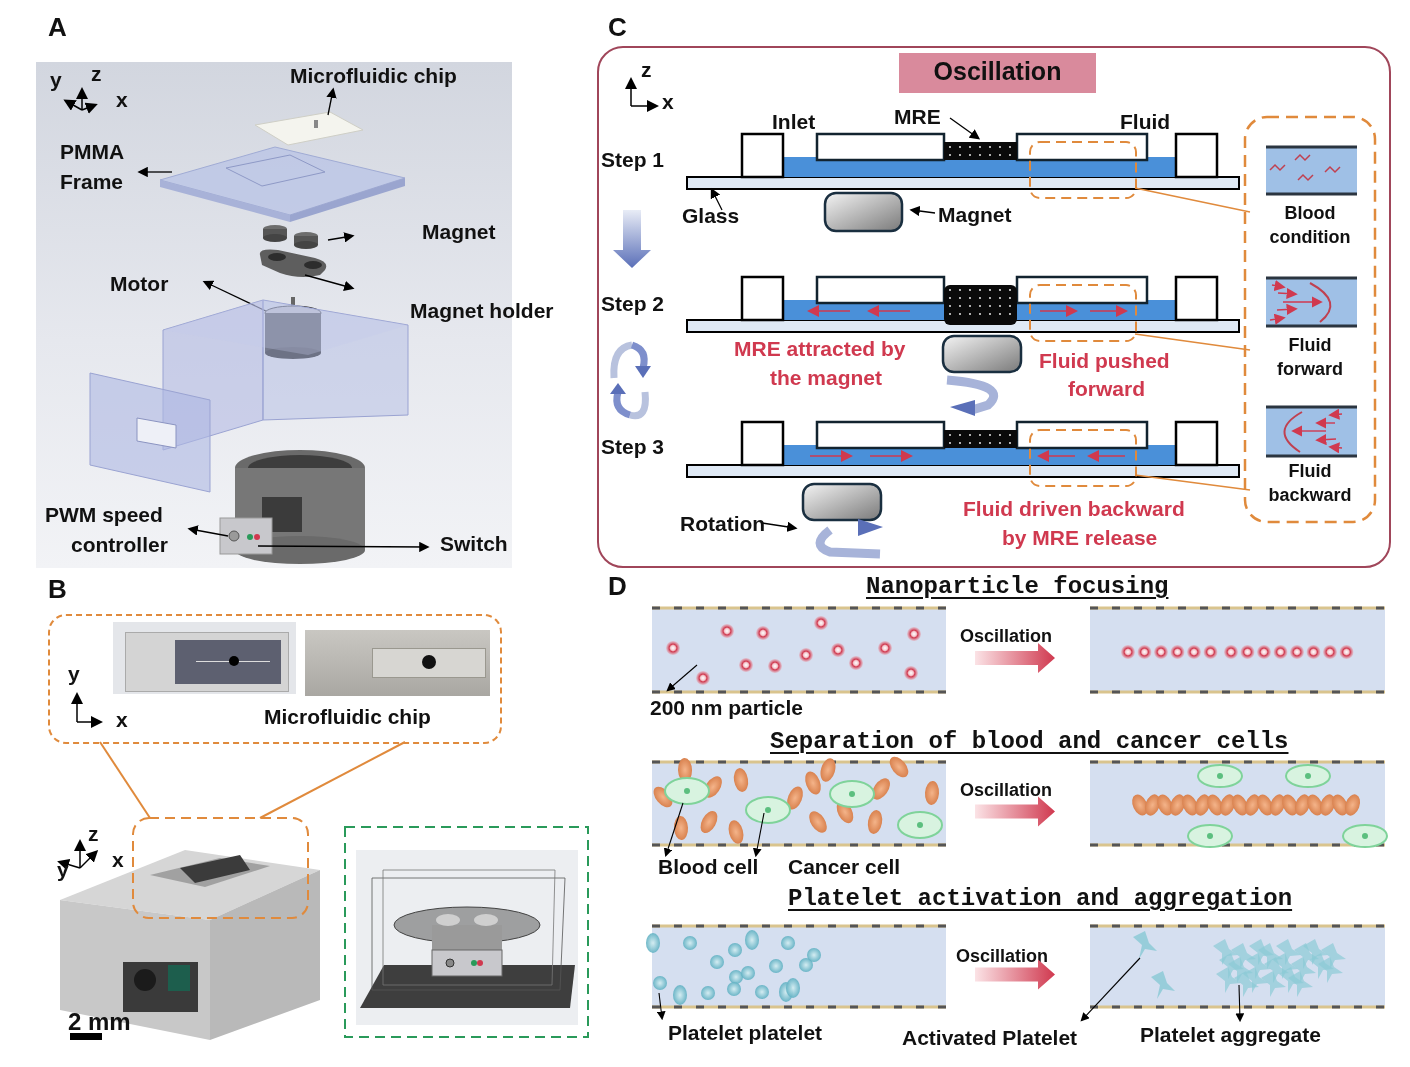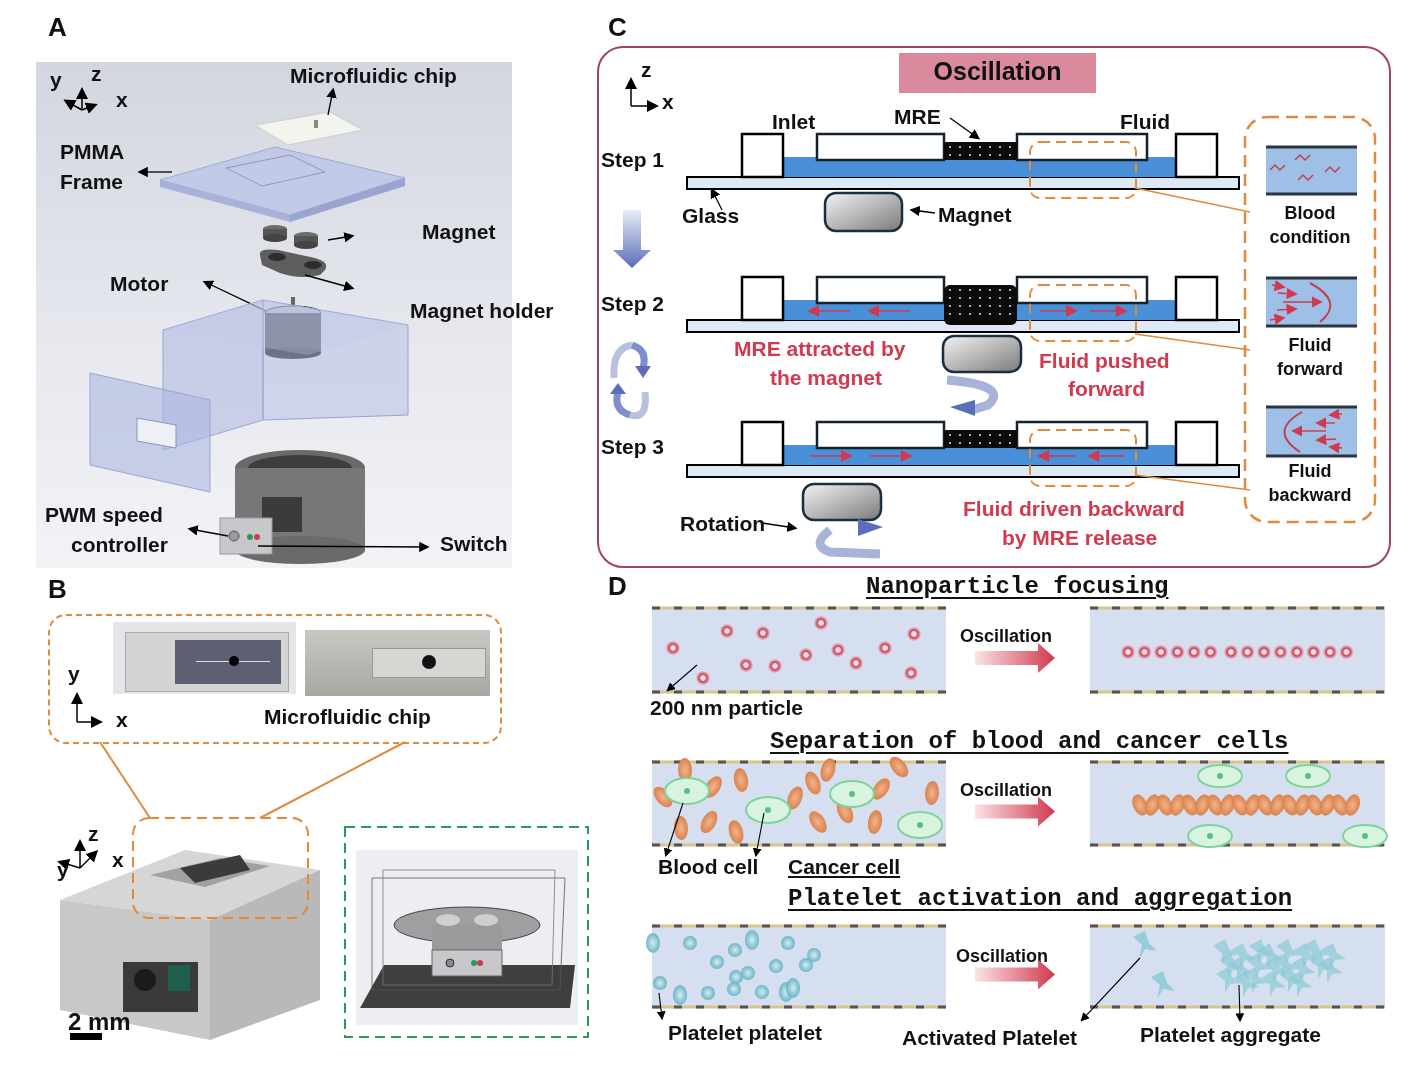--- a/index.html
+++ b/index.html
@@ -586,16 +586,16 @@
   <line x1="683" y1="803" x2="666" y2="855" stroke="#000" stroke-width="1.1" marker-end="url(#ah)"></line>
   <line x1="764" y1="813" x2="756" y2="855" stroke="#000" stroke-width="1.1" marker-end="url(#ah)"></line>
   <line x1="659" y1="993" x2="662" y2="1018" stroke="#000" stroke-width="1.1" marker-end="url(#ah)"></line>
   <line x1="940" y1="1040" x2="940" y2="1040" stroke="none"></line>
   <line x1="1140" y1="958" x2="1082" y2="1020" stroke="#000" stroke-width="1.1" marker-end="url(#ah)"></line>
   <line x1="1239" y1="985" x2="1240" y2="1020" stroke="#000" stroke-width="1.1" marker-end="url(#ah)"></line>
 </svg>
 
 <div class="t" style="left:650px;top:696px;font-size:21px;">200 nm particle</div>
 <div class="t" style="left:658px;top:855px;font-size:21px;">Blood cell</div>
-<div class="t" style="left:788px;top:855px;font-size:21px;text-decoration:underline;">Cancer cell</div>
+<div class="t" style="left:788px;top:855px;font-size:21px;">Cancer cell</div>
 <div class="t" style="left:668px;top:1021px;font-size:21px;">Platelet platelet</div>
 <div class="t" style="left:902px;top:1026px;font-size:21px;">Activated Platelet</div>
 <div class="t" style="left:1140px;top:1023px;font-size:21px;">Platelet aggregate</div>
 
 </body></html>

